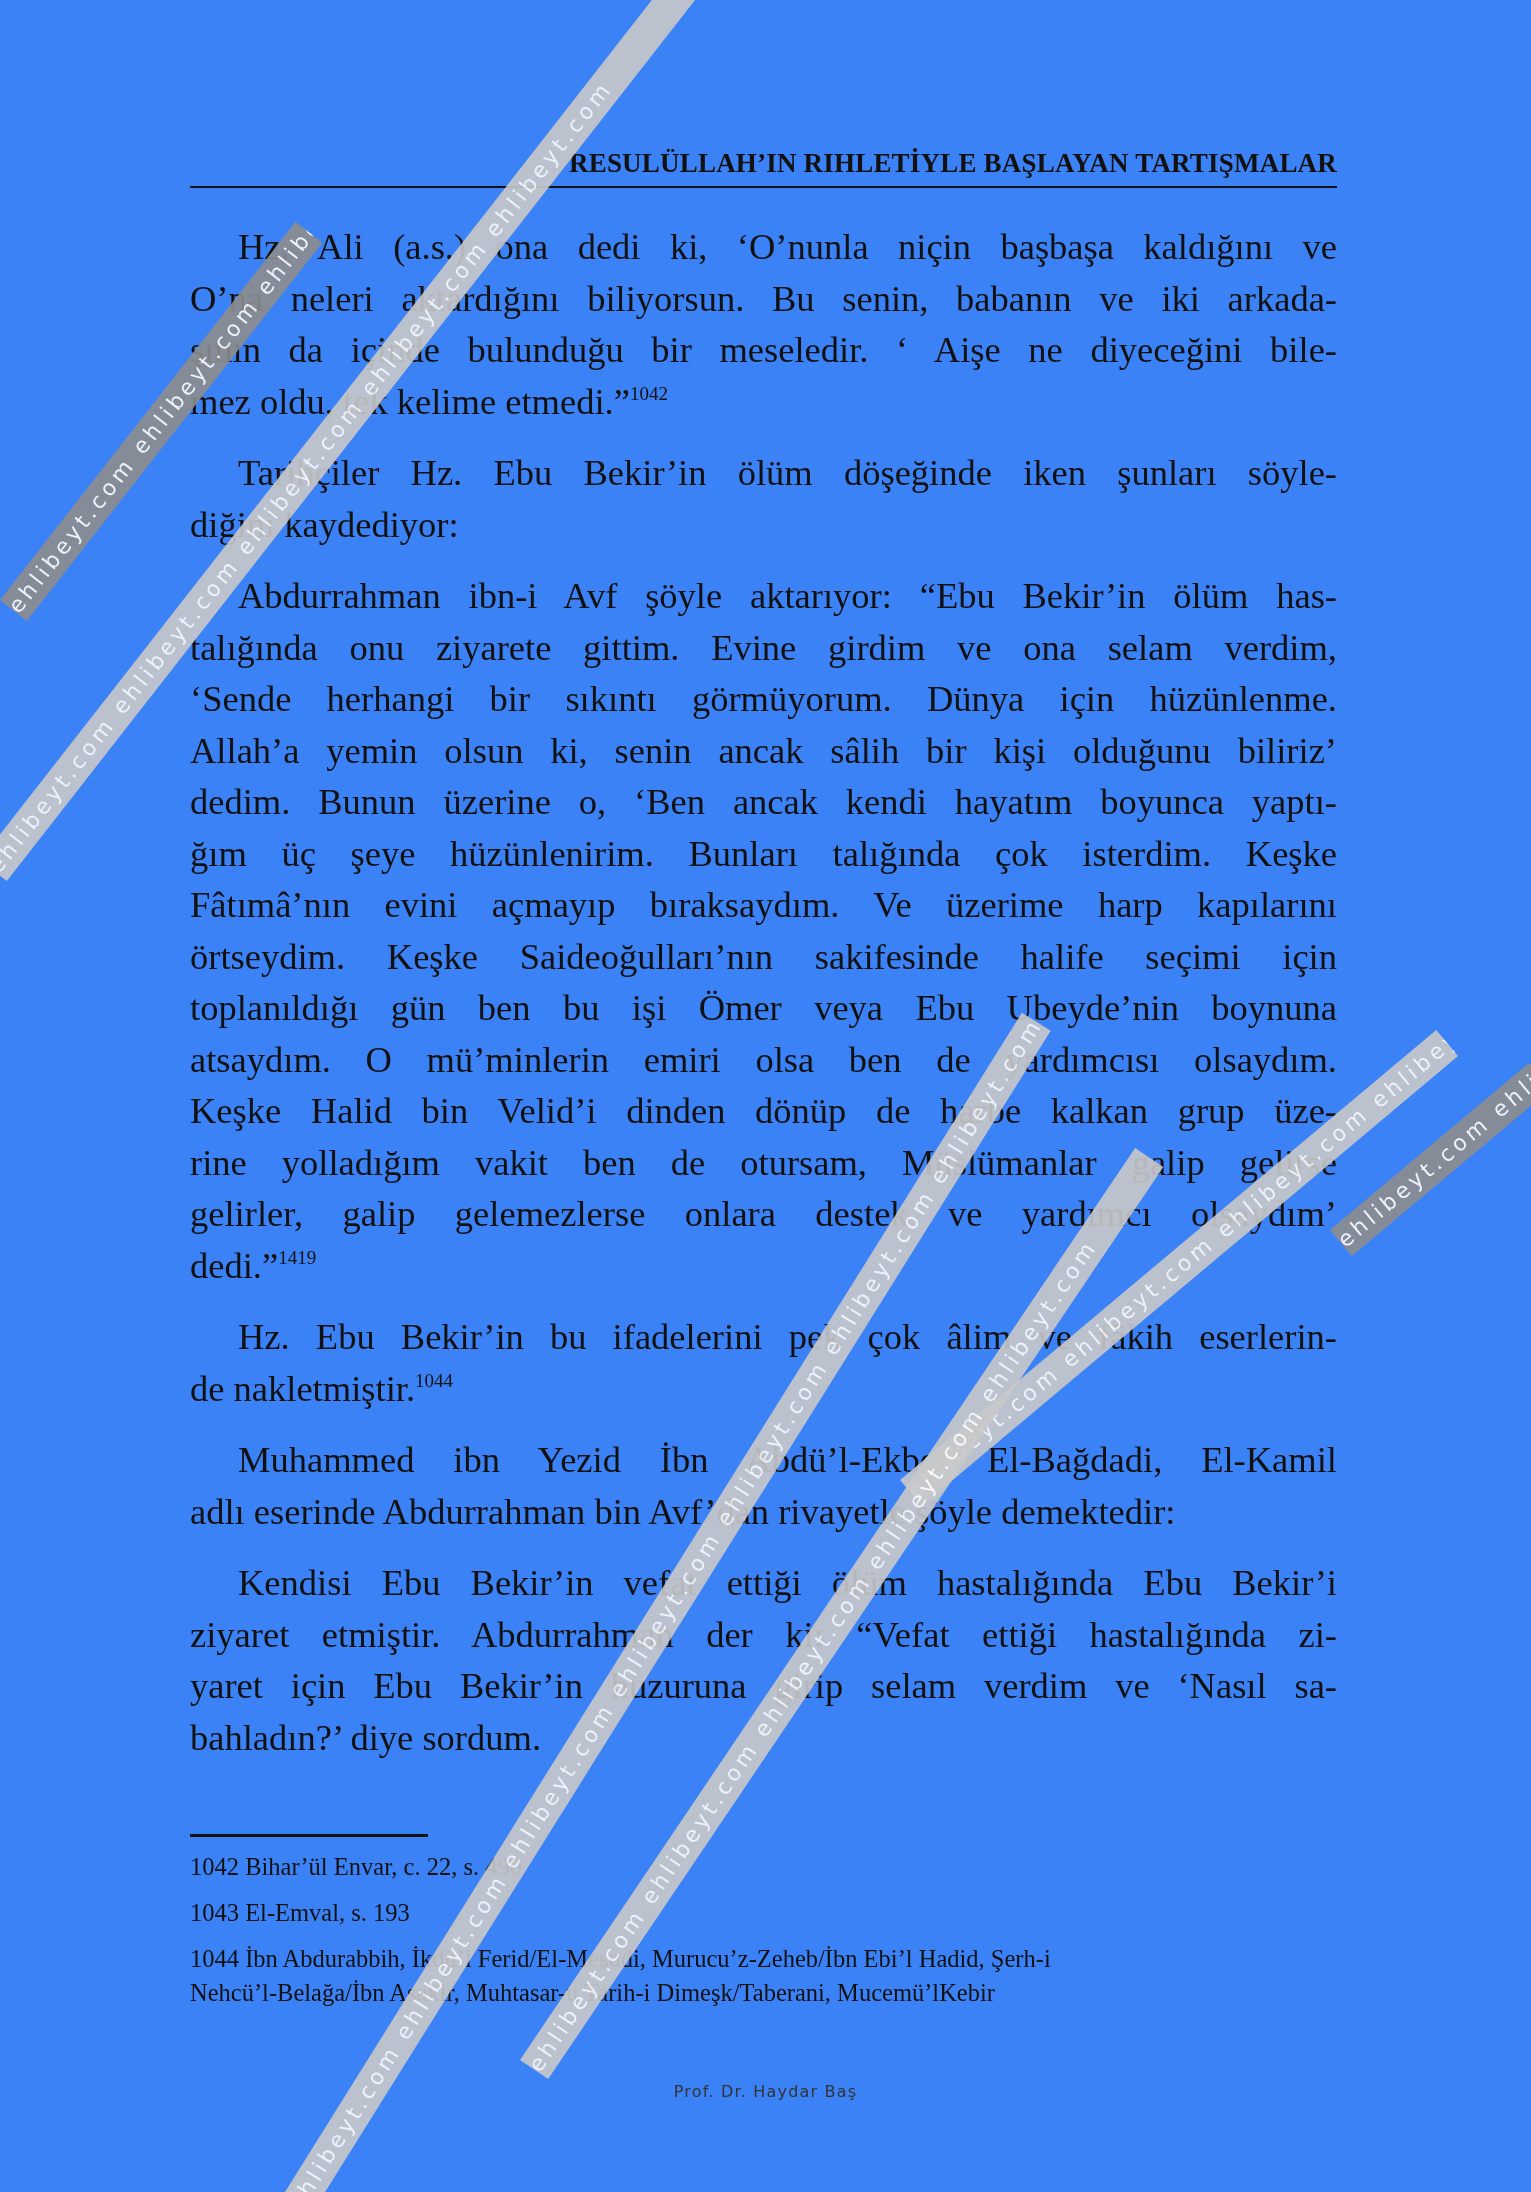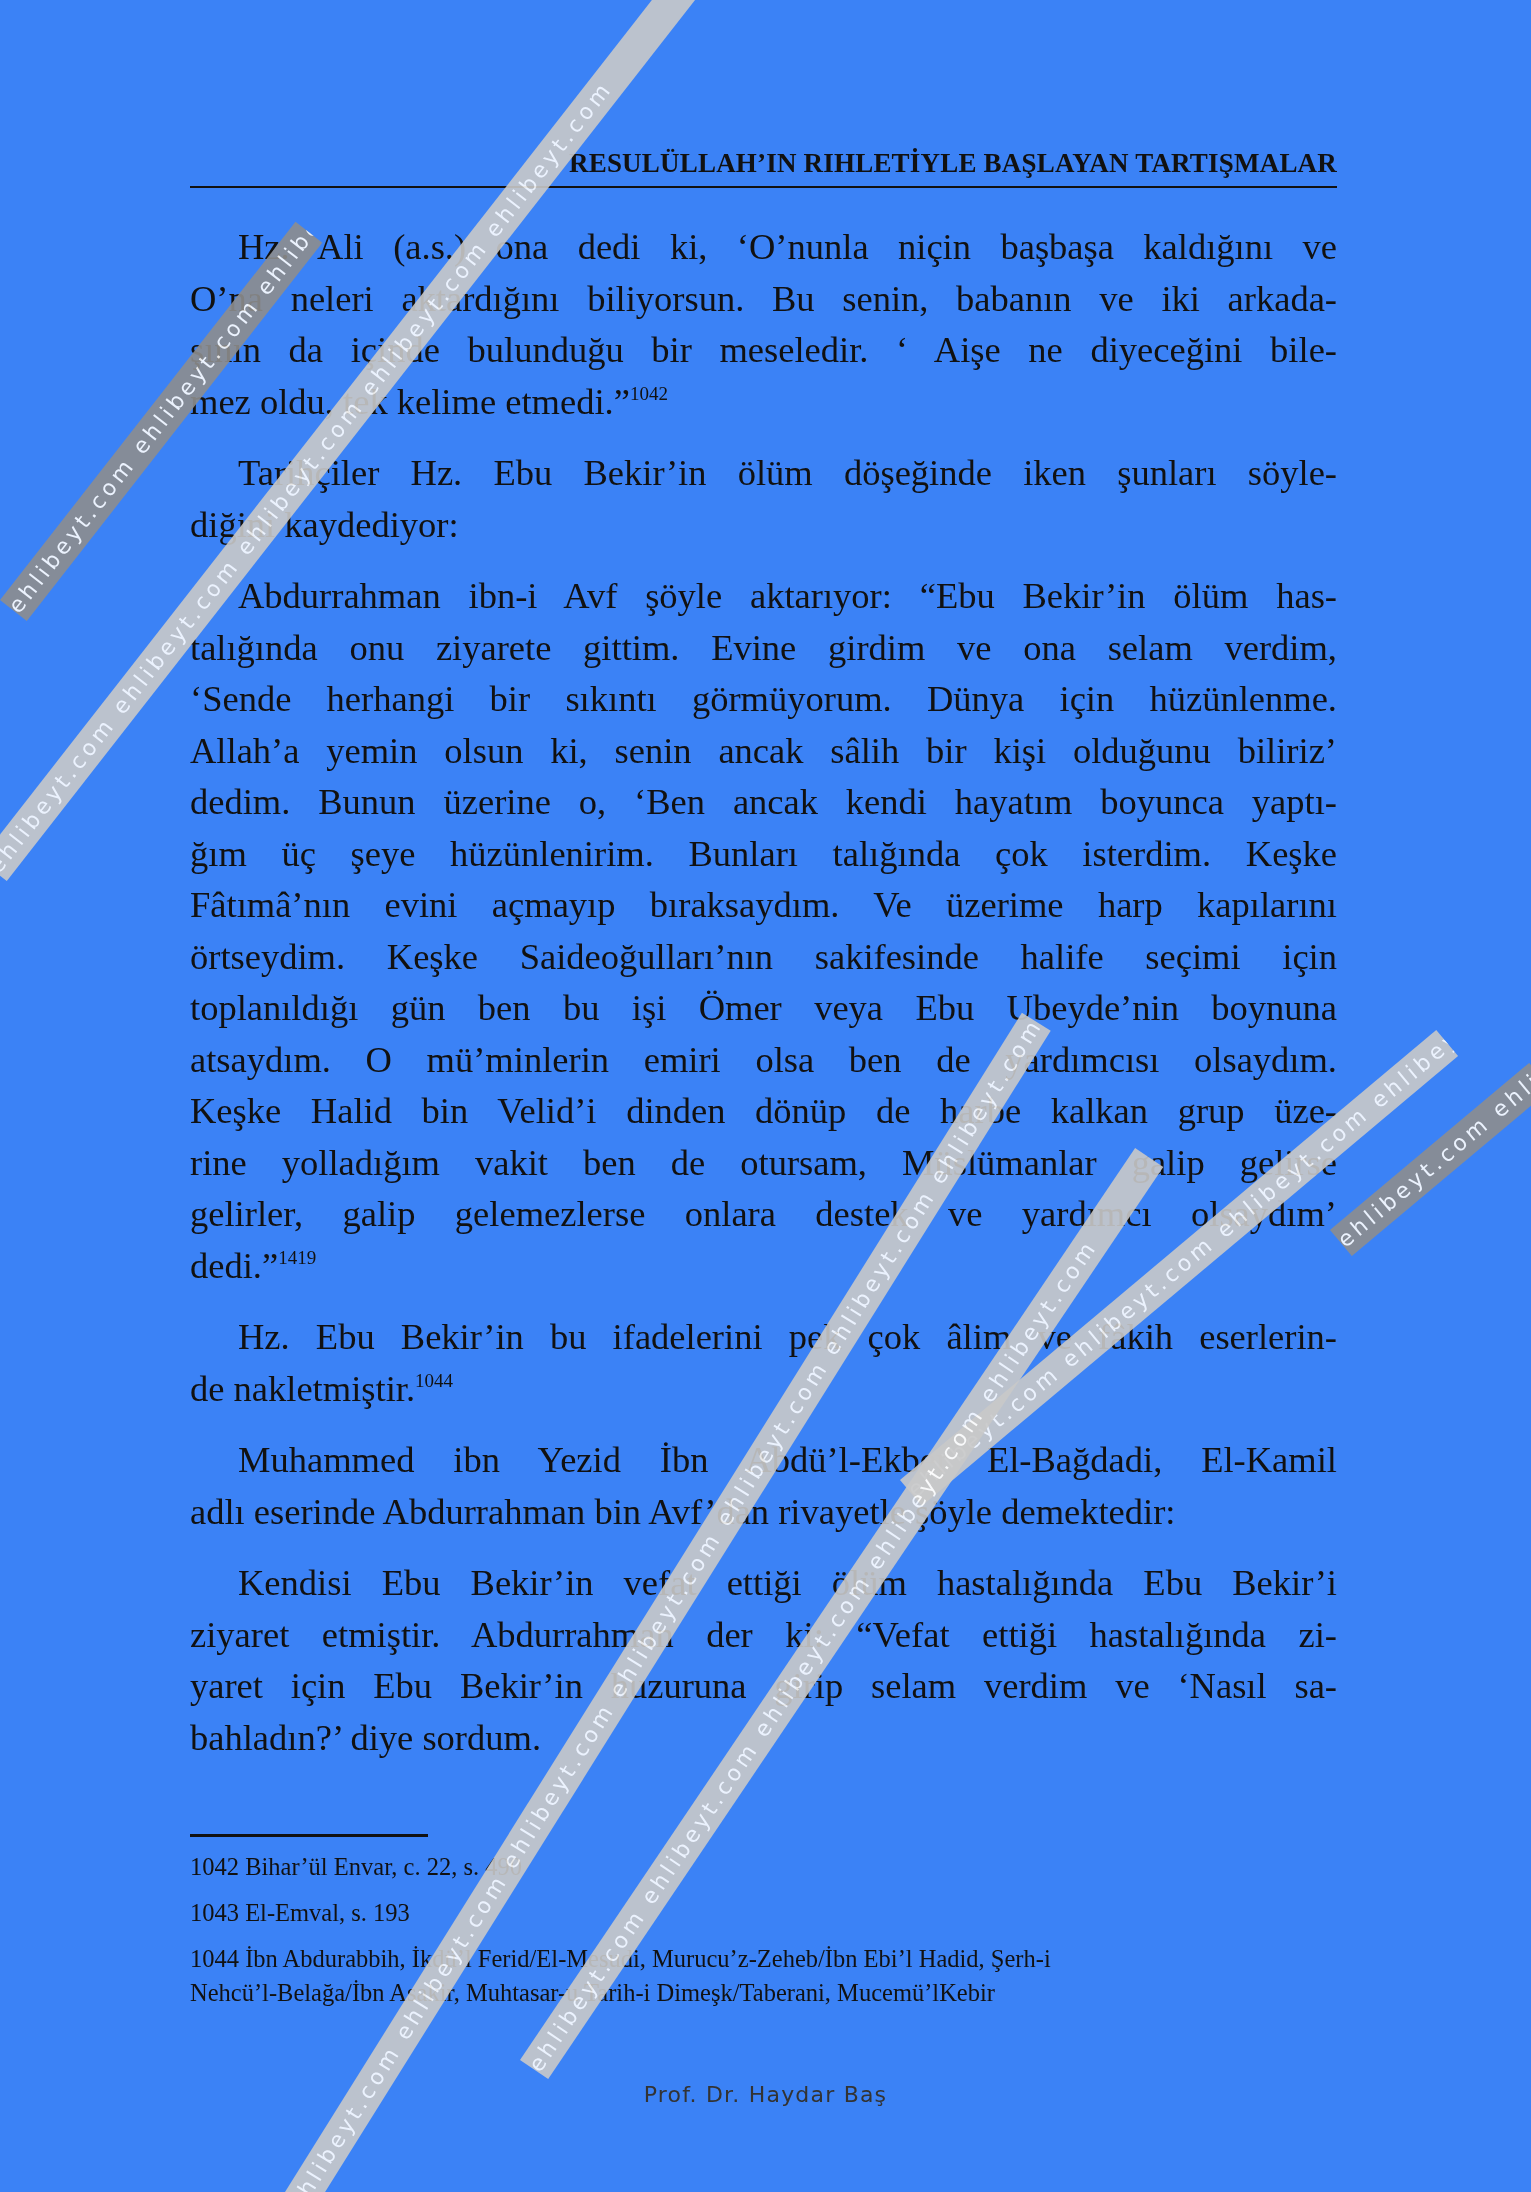--- a/index.html
+++ b/index.html
@@ -34,21 +34,21 @@
     position: absolute; left: 190px; width: 1147px; top: 1850px;
     font-family: "Liberation Serif", serif; font-size: 24.5px; color: #111;
     line-height: 34px;
   }
   .fn { margin: 0 0 12px 0; }
   .fn .l { display: block; white-space: nowrap; }
 
   .page-footer {
     position: absolute; left: 0; width: 1531px; top: 2082px;
     text-align: center; font-family: "DejaVu Sans", sans-serif;
-    font-size: 22px; color: #333; letter-spacing: 1.2px;
+    font-size: 16px; color: #333; letter-spacing: 1.2px;
   }
 
   .wm {
     position: absolute; height: 34px; background: #c9c9c9; opacity: 0.9;
     transform-origin: 0 0; color: #fff;
     font-family: "DejaVu Sans", sans-serif; font-size: 22px; letter-spacing: 4px;
     line-height: 34px; white-space: nowrap; overflow: hidden;
     pointer-events: none;
   }
   .wm.dark { background: #8e8e8e; }

